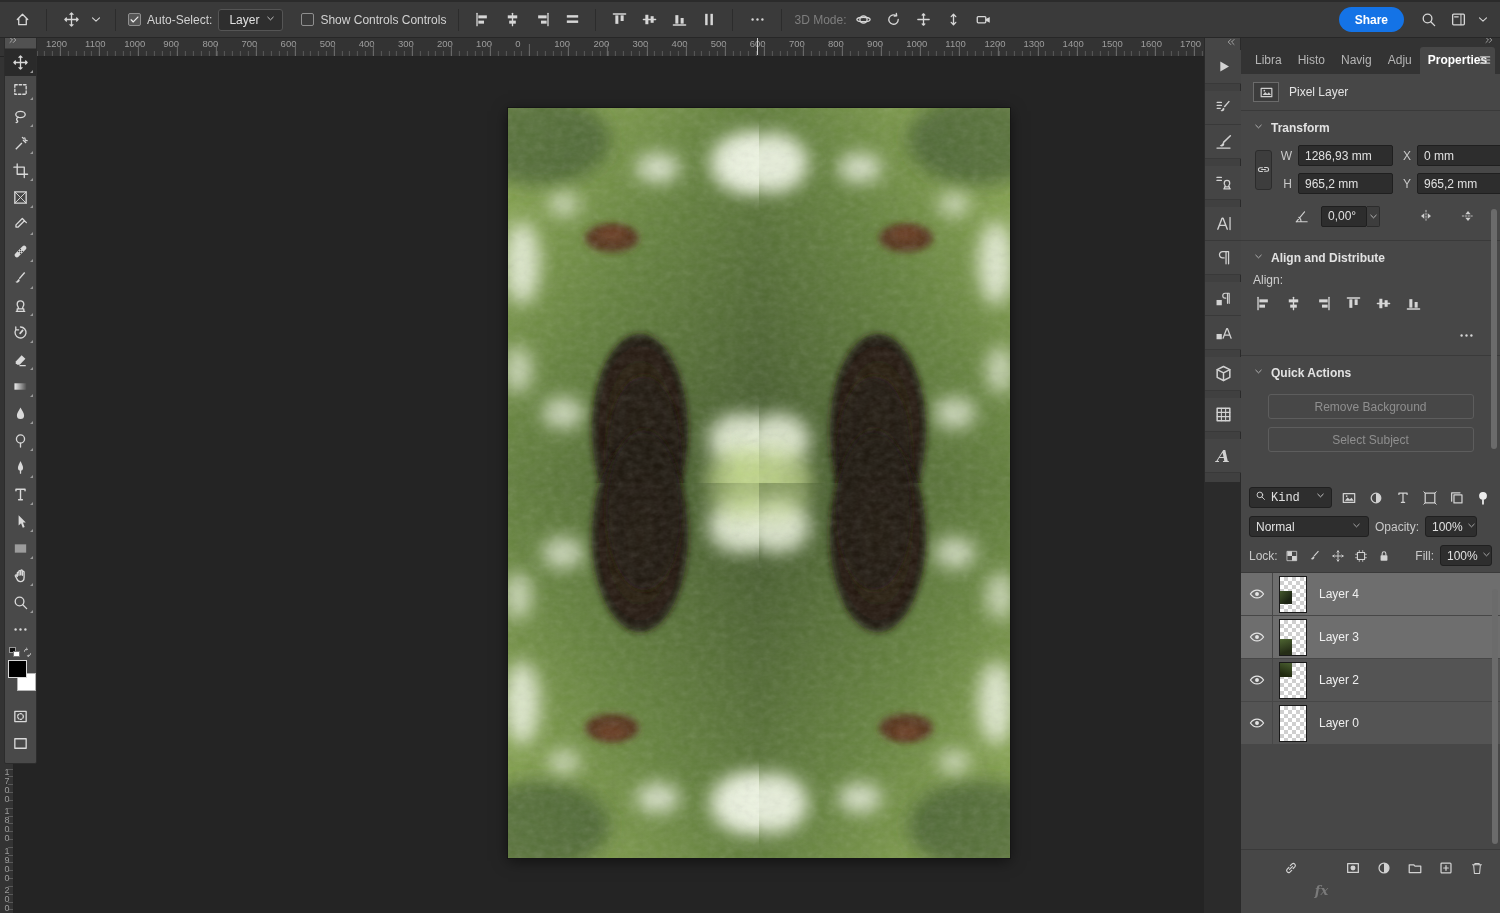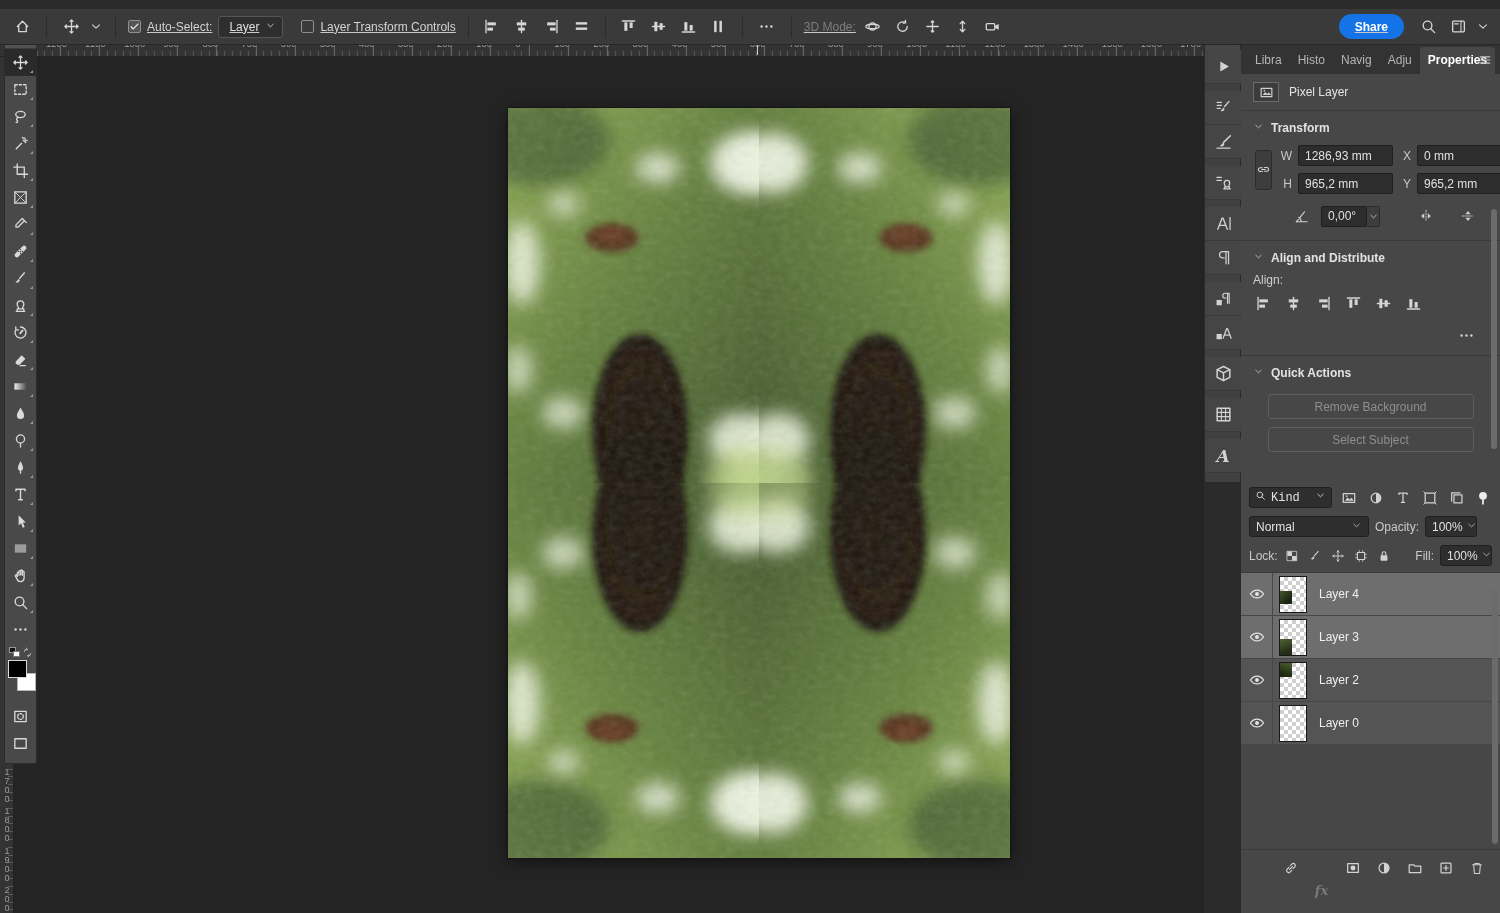--- a/index.html
+++ b/index.html
@@ -2,23 +2,23 @@
 <html><head>
 <meta charset="utf-8">
 <style>
   html,body{margin:0;padding:0;background:#1c1c1c;}
   .stage{position:relative;width:1500px;height:913px;overflow:hidden;
     font-family:"Liberation Sans",sans-serif;font-size:12px;color:#c9c9c9;
     background:#2b2b2b;-webkit-font-smoothing:antialiased;}
   .stage *{box-sizing:border-box;}
 
   
-  .options-bar{position:absolute;left:0;top:9px;width:1500px;height:36px;
+  .options-bar{position:absolute;left:0;top:2px;width:1500px;height:36px;
     background:#3a3a3a;border-bottom:1px solid #272727;display:flex;align-items:center;
-    padding:0 10px;gap:6px;z-index:30;text-decoration:underline;}
+    padding:0 10px;gap:6px;z-index:30;}
   .ob-icon{width:24px;height:24px;display:inline-flex;align-items:center;justify-content:center;color:#d6d6d6;flex:none;}
   .ob-icon.sm{width:14px;}
   .ob-icon svg{width:17px;height:17px;}
   .vsep{width:1px;height:22px;background:#2c2c2c;margin:0 6px;flex:none;}
   .spacer{flex:1;}
   .checkbox{width:13px;height:13px;border:1px solid #8f8f8f;border-radius:2px;background:#3a3a3a;
     display:inline-flex;align-items:center;justify-content:center;color:#eee;flex:none;}
   .checkbox svg{width:11px;height:11px;}
   .ob-label{color:#d2d2d2;white-space:nowrap;}
   .dim{color:#7e7e7e;}
@@ -200,21 +200,21 @@
       </span>
     <span class="ob-label">Auto-Select:</span>
     <span class="dropdown">
       <span>Layer</span>
       <span class="chev"><svg viewBox="0 0 18 18" fill="none" stroke="currentColor" stroke-width="1.4" stroke-linecap="round" stroke-linejoin="round">
             <path d="m4.5 6.8 4.5 4.4 4.5-4.4"></path>
           </svg></span>
     </span>
     <span style="width:6px"></span>
     <span class="checkbox" id="cb-transform"></span>
-    <span class="ob-label">Layer Transform Controls</span>
+    <span class="ob-label">Show Controls Controls</span>
     <span class="vsep"></span>
     <span class="iconrow" id="ob-align1">
         <span class="ob-icon">
           <svg viewBox="0 0 18 18" fill="none" stroke="currentColor" stroke-width="1.4" stroke-linecap="round" stroke-linejoin="round">
             <path d="M3.2 2.5v13"></path>
             <rect x="4.6" y="4.6" width="9" height="3.2" fill="currentColor" stroke="none"></rect>
             <rect x="4.6" y="10.2" width="6" height="3.2" fill="currentColor" stroke="none"></rect>
           </svg>
         </span>
         <span class="ob-icon">

